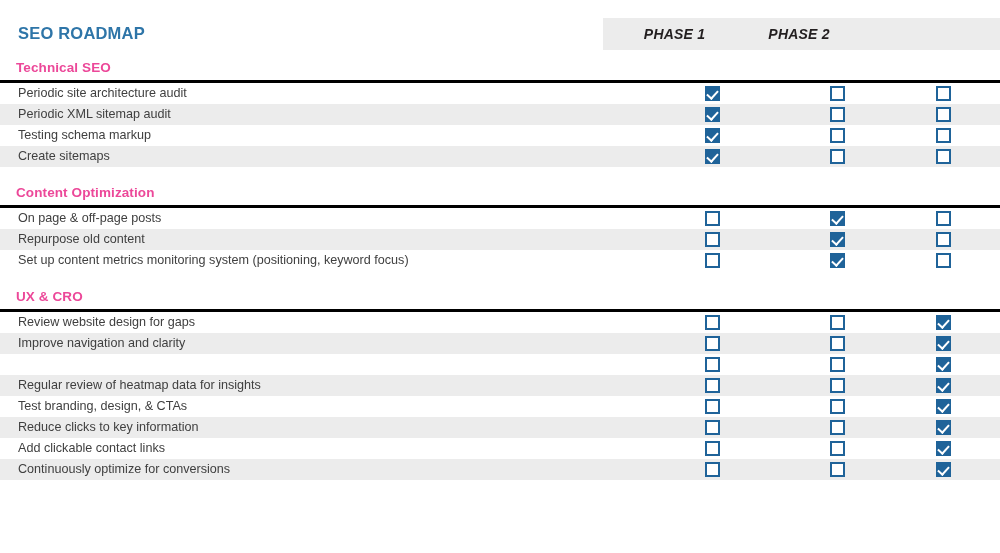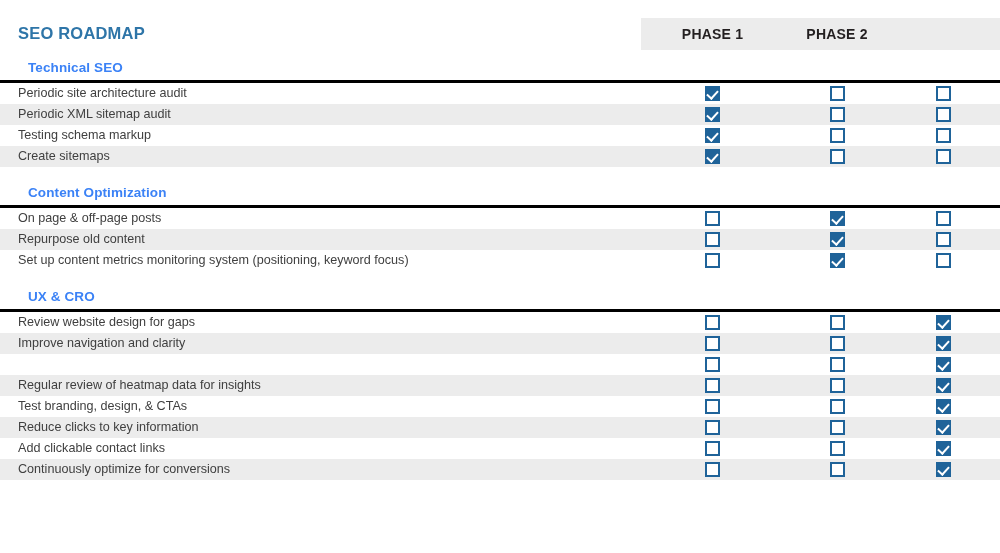--- a/index.html
+++ b/index.html
@@ -32,27 +32,28 @@
     left: 18px;
     top: 24px;
     font-size: 16.5px;
     font-weight: bold;
     letter-spacing: 0.2px;
     color: #2e75a8;
     white-space: nowrap;
   }
   .phase-header-band {
     position: absolute;
-    left: 641px;
+    left: 603px;
     top: 18px;
     right: 0;
     height: 32px;
     background: #ececec;
     display: flex;
     align-items: center;
+    font-style: italic;
   }
   .phase-head {
     position: absolute;
     top: 0;
     height: 32px;
     line-height: 32px;
     font-size: 14px;
     font-weight: bold;
     color: #231f20;
     text-align: center;
@@ -62,22 +63,22 @@
   .phase-head.c0 { left: 0px;   width: 143px; }
   .phase-head.c1 { left: 143px; width: 106px; }
   .phase-head.c2 { left: 249px; width: 106px; }
 
   
   .section { position: relative; }
 
   .section-title {
     font-size: 13.5px;
     font-weight: bold;
-    color: #3b82f6;
-    padding: 6px 0 5px 28px;
+    color: #ec4899;
+    padding: 6px 0 5px 16px;
     letter-spacing: 0.1px;
     white-space: nowrap;
   }
   .section-rule {
     height: 3px;
     background: #000000;
     width: 100%;
   }
 
   .rows { width: 100%; }

